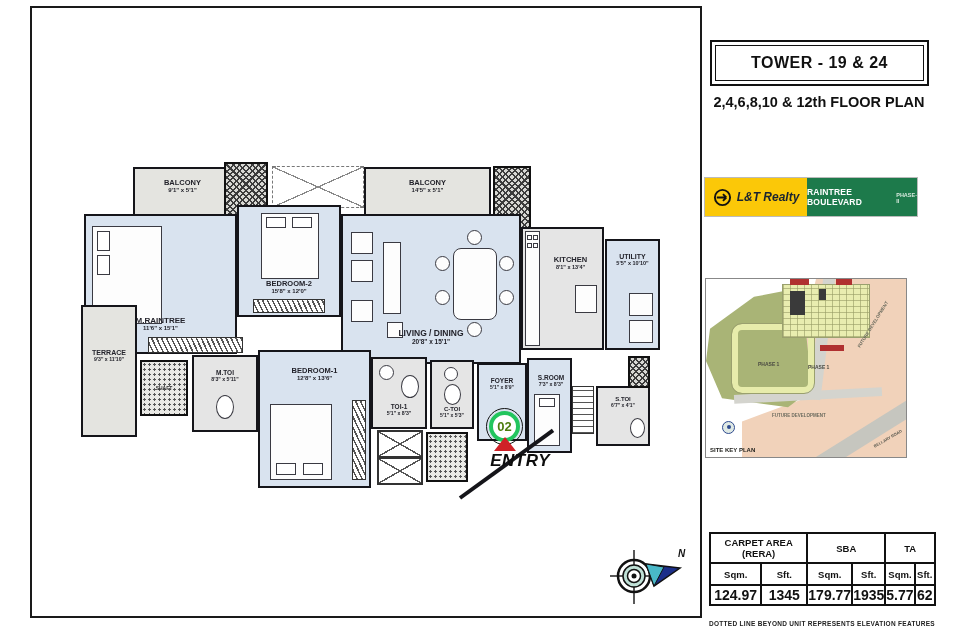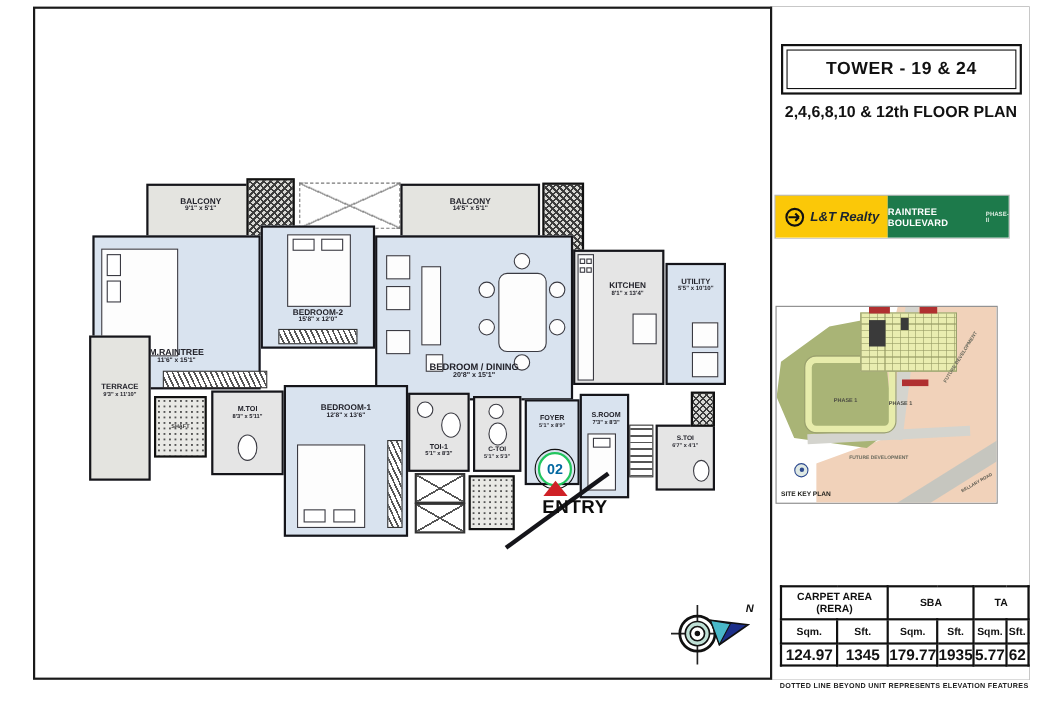--- a/index.html
+++ b/index.html
@@ -64,23 +64,23 @@
       linear-gradient(to top right, transparent calc(50% - .6px), #888 calc(50% - .6px) calc(50% + .6px), transparent calc(50% + .6px)),
       linear-gradient(to bottom right, transparent calc(50% - .6px), #888 calc(50% - .6px) calc(50% + .6px), transparent calc(50% + .6px)); }
   .stripes-h { position: absolute; border: 1.5px solid #333; background: repeating-linear-gradient(0deg, #555 0 1.5px, #fff 1.5px 6px); }
   .zig { position: absolute; border: 1.5px solid #333; background: repeating-linear-gradient(65deg, #fff 0 3px, #555 3px 4.5px); }
   .bed { position: absolute; background: #fdfdfd; border: 1.5px solid #3a3a42; }
   .pillow { position: absolute; background: #fff; border: 1px solid #3a3a42; }
   .furn { position: absolute; background: #fdfdfd; border: 1.5px solid #3a3a42; }
   .wc { position: absolute; background: #fff; border: 1.5px solid #3a3a42; border-radius: 50%; }
   .chair { position: absolute; width: 15px; height: 15px; border: 1.5px solid #3a3a42; border-radius: 50%; background: #fdfdfd; }
   .wallseg { position: absolute; background: #15151a; }
-  .unit-circle { position: absolute; left: 489px; top: 411px; width: 31px; height: 31px; border: 2px solid #22c55e; outline: 1px solid #111; outline-offset: 2px; border-radius: 50%; background: #fff; display: flex; align-items: center; justify-content: center; font-size: 13px; font-weight: 800; color: #0369a1; }
+  .unit-circle { position: absolute; left: 489px; top: 411px; width: 31px; height: 31px; border: 4px solid #22c55e; outline: 1px solid #111; outline-offset: 2px; border-radius: 50%; background: #fff; display: flex; align-items: center; justify-content: center; font-size: 13px; font-weight: 800; color: #4d7c0f; }
   .entry-arrow { position: absolute; left: 494px; top: 437px; width: 0; height: 0; border-left: 11px solid transparent; border-right: 11px solid transparent; border-bottom: 14px solid #cf2127; }
-  .entry-label { position: absolute; left: 493px; top: 451px; width: 80px; text-align: left; font-size: 17px; font-weight: 900; letter-spacing: .5px; color: #0d0d0d; }
+  .entry-label { position: absolute; left: 470px; top: 451px; width: 80px; text-align: right; font-size: 17px; font-weight: 900; letter-spacing: .5px; color: #0d0d0d; font-style: italic; }
 </style>
 </head>
 <body>
 
 <div class="page">
   <div class="sheet-border"></div>
 
   <div class="room gray" style="left:133px;top:167px;width:99px;height:49px;">
     <div class="rlabel" style="top:9px;">
         <div class="rn" style="font-size:7.5px;">BALCONY</div>
@@ -127,21 +127,21 @@
     <div class="furn" style="left:8px;top:84px;width:22px;height:22px;"></div>
     <div class="furn" style="left:44px;top:106px;width:16px;height:16px;"></div>
     <div class="furn" style="left:110px;top:32px;width:44px;height:72px;border-radius:8px;"></div>
     <div class="chair" style="left:124px;top:14px;"></div>
     <div class="chair" style="left:92px;top:40px;"></div>
     <div class="chair" style="left:92px;top:74px;"></div>
     <div class="chair" style="left:156px;top:40px;"></div>
     <div class="chair" style="left:156px;top:74px;"></div>
     <div class="chair" style="left:124px;top:106px;"></div>
     <div class="rlabel" style="top:112px;">
-        <div class="rn" style="font-size:8.5px;">BEDROOM / DINING</div>
+        <div class="rn" style="font-size:8.5px;">LIVING / DINING</div>
         <div class="rd" style="font-size:6.5px;">20'8" x 15'1"</div>
       </div>
   </div>
 
   <div class="room white" style="left:521px;top:227px;width:83px;height:123px;">
     <div class="furn" style="left:2px;top:2px;width:15px;height:115px;"></div>
     <div class="furn" style="left:4px;top:6px;width:5px;height:5px;"></div>
     <div class="furn" style="left:10px;top:6px;width:5px;height:5px;"></div>
     <div class="furn" style="left:4px;top:14px;width:5px;height:5px;"></div>
     <div class="furn" style="left:10px;top:14px;width:5px;height:5px;"></div>

